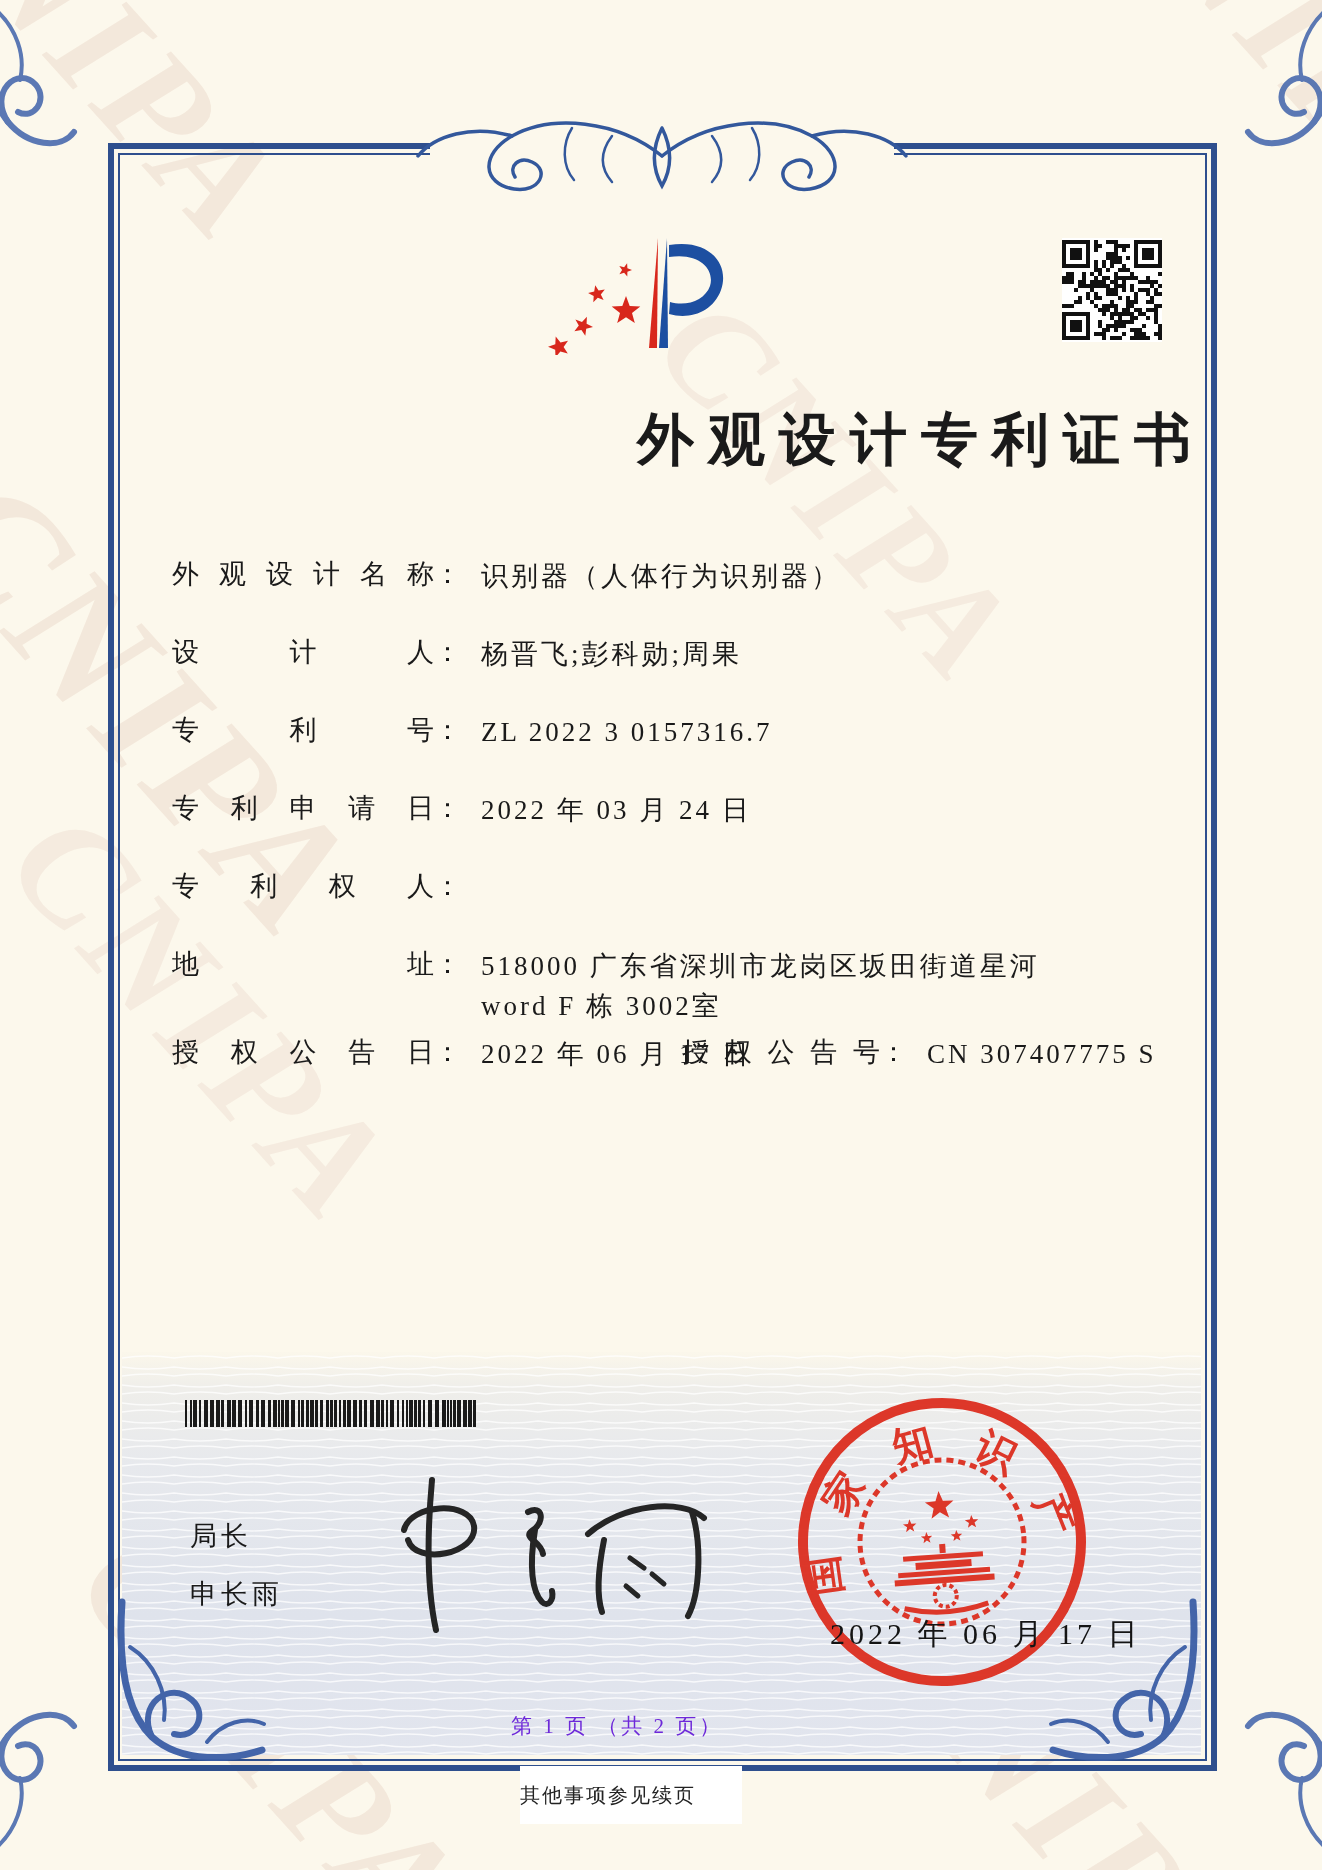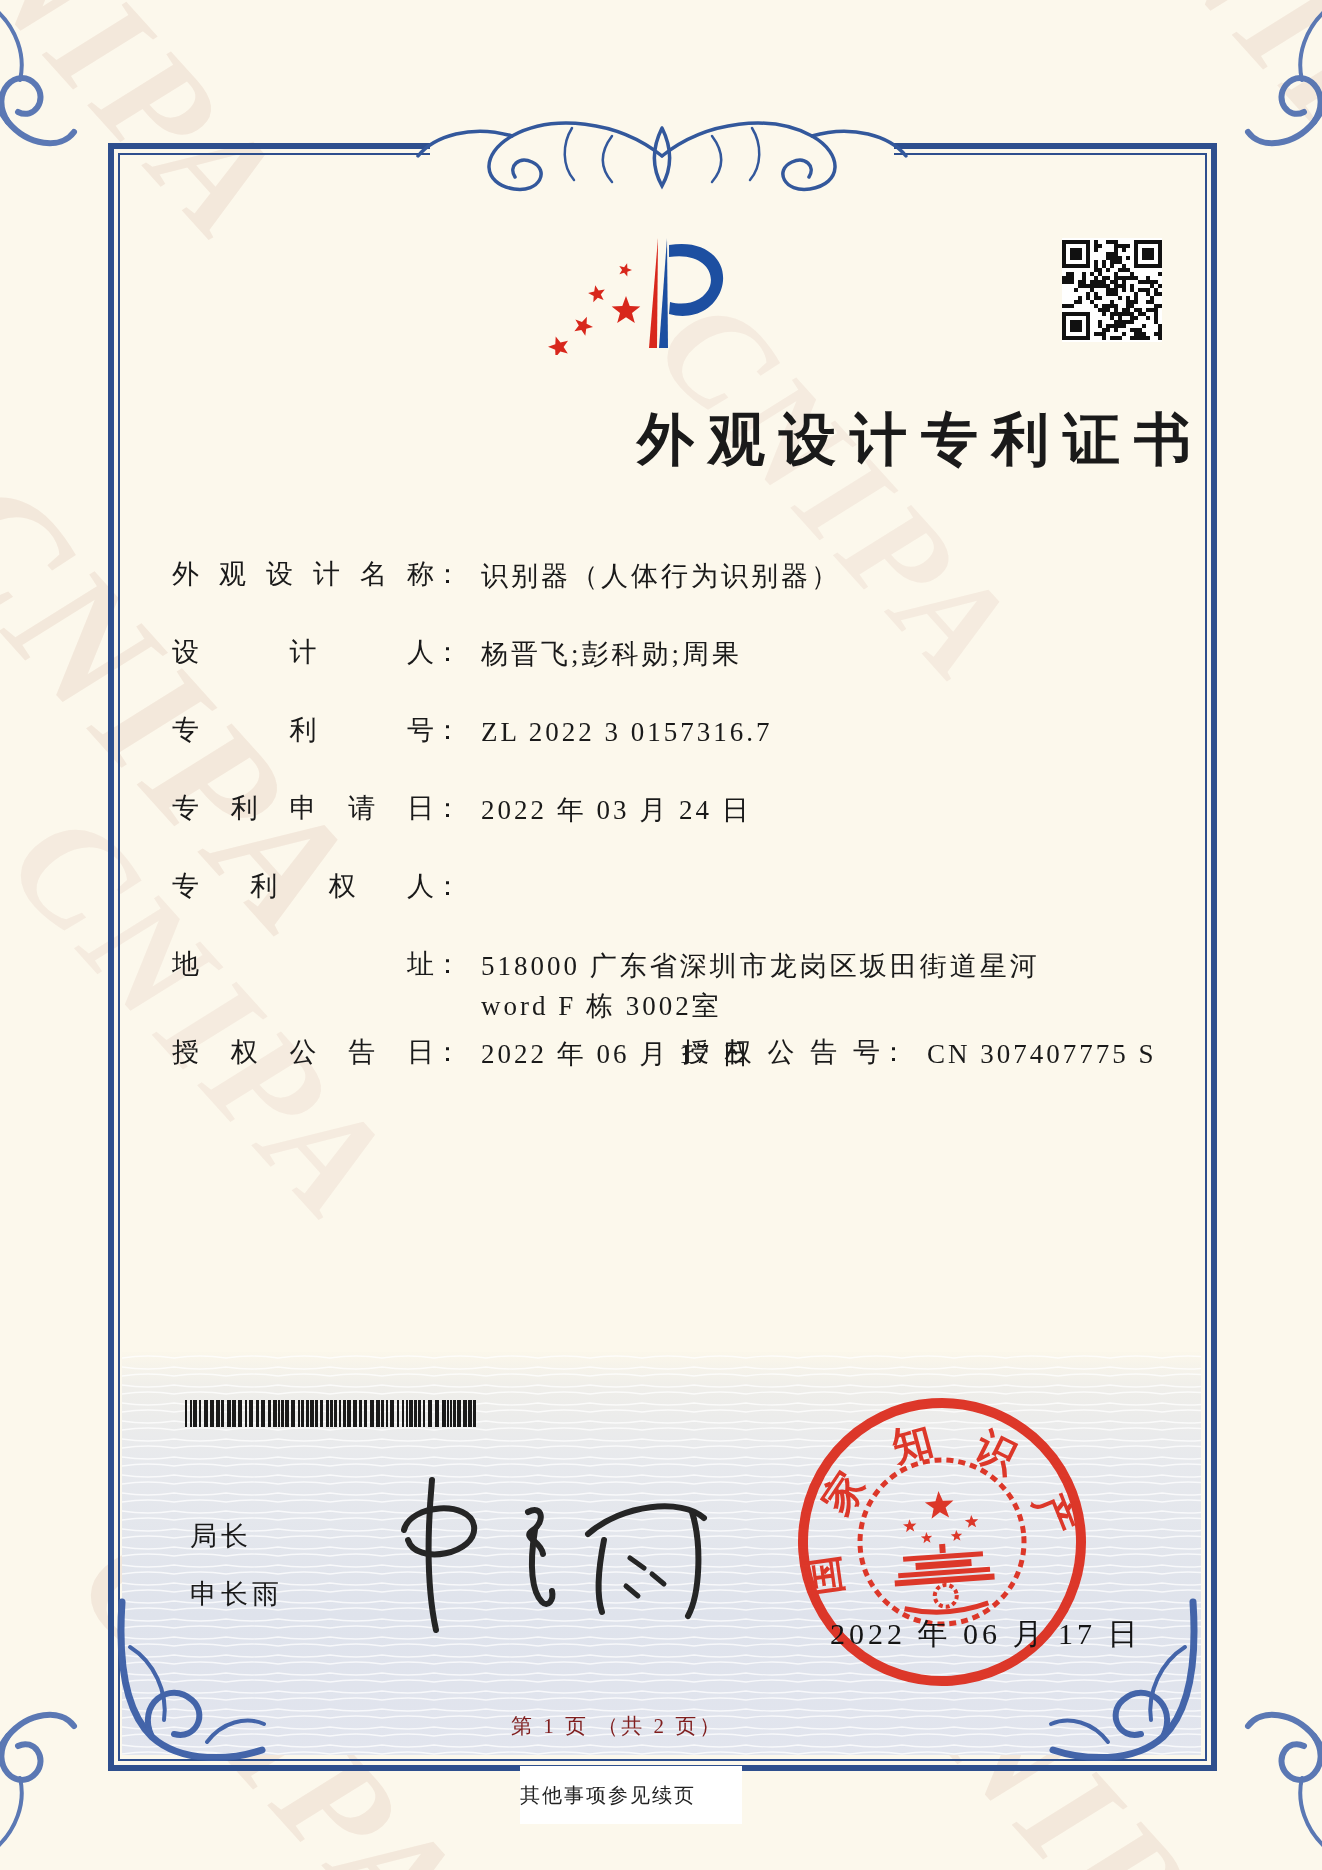--- a/index.html
+++ b/index.html
@@ -29,21 +29,21 @@
   .barcode{position:absolute;left:185px;top:1400px;z-index:6;}
   .signer-title{position:absolute;left:190px;top:1518px;font-size:27px;font-weight:500;
         font-family:"Liberation Sans","DejaVu Sans",sans-serif;letter-spacing:4px;z-index:6;}
   .signer-name{position:absolute;left:190px;top:1576px;font-size:27px;font-weight:500;
         font-family:"Liberation Sans","DejaVu Sans",sans-serif;letter-spacing:4px;z-index:6;}
   .signature{position:absolute;left:390px;top:1472px;z-index:6;}
   .seal{position:absolute;left:792px;top:1392px;width:300px;height:300px;z-index:7;
         opacity:.93;transform:rotate(-4deg);}
   .seal-date{position:absolute;left:830px;top:1614px;font-size:30px;letter-spacing:4px;color:#141414;z-index:8;}
   .page-info{position:absolute;left:122px;top:1712px;width:990px;text-align:center;font-size:21px;
-        letter-spacing:3px;color:#7f1d1d;z-index:6;}
+        letter-spacing:3px;color:#6d28d9;z-index:6;}
   .note-box{position:absolute;left:520px;top:1766px;width:222px;height:58px;background:#ffffff;
         display:flex;align-items:center;z-index:6;}
   .note-box span{font-size:20px;letter-spacing:2px;color:#222;}
   .corner{position:absolute;z-index:4;}
   .scroll{position:absolute;z-index:4;}
   .flourish{position:absolute;left:412px;top:96px;z-index:4;}
   svg{display:block;}
 </style>
 </head>
 <body>

